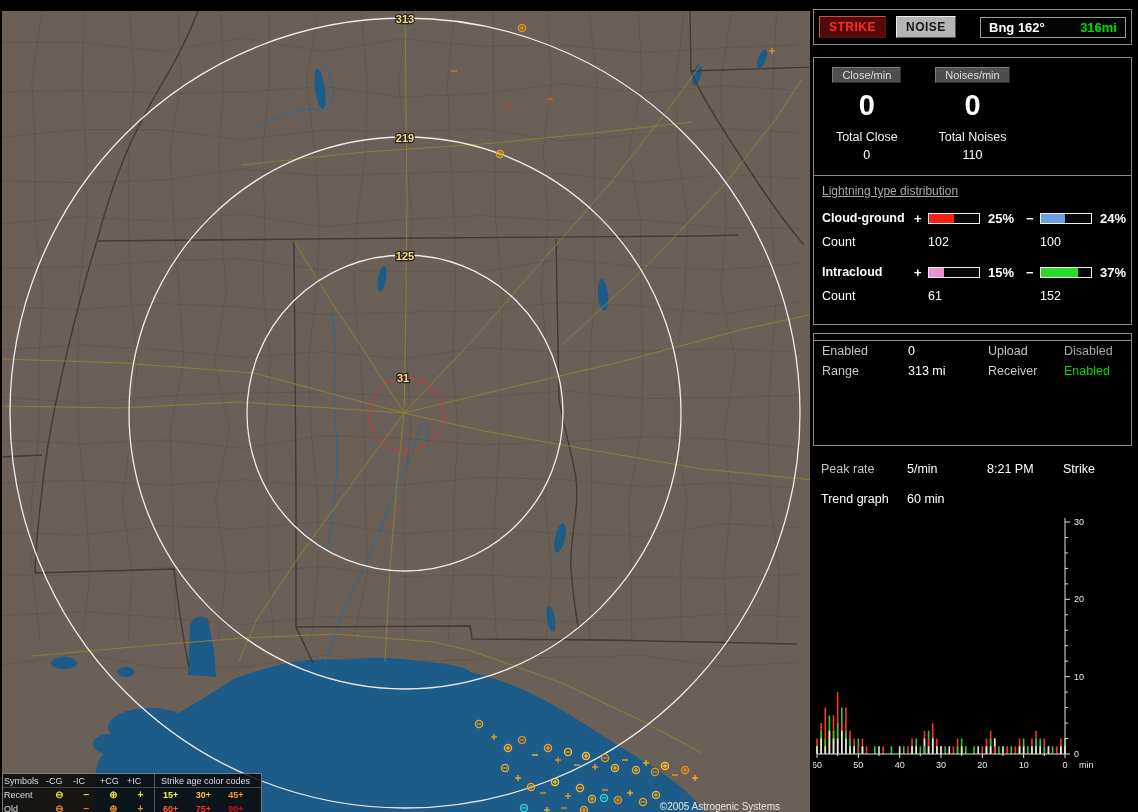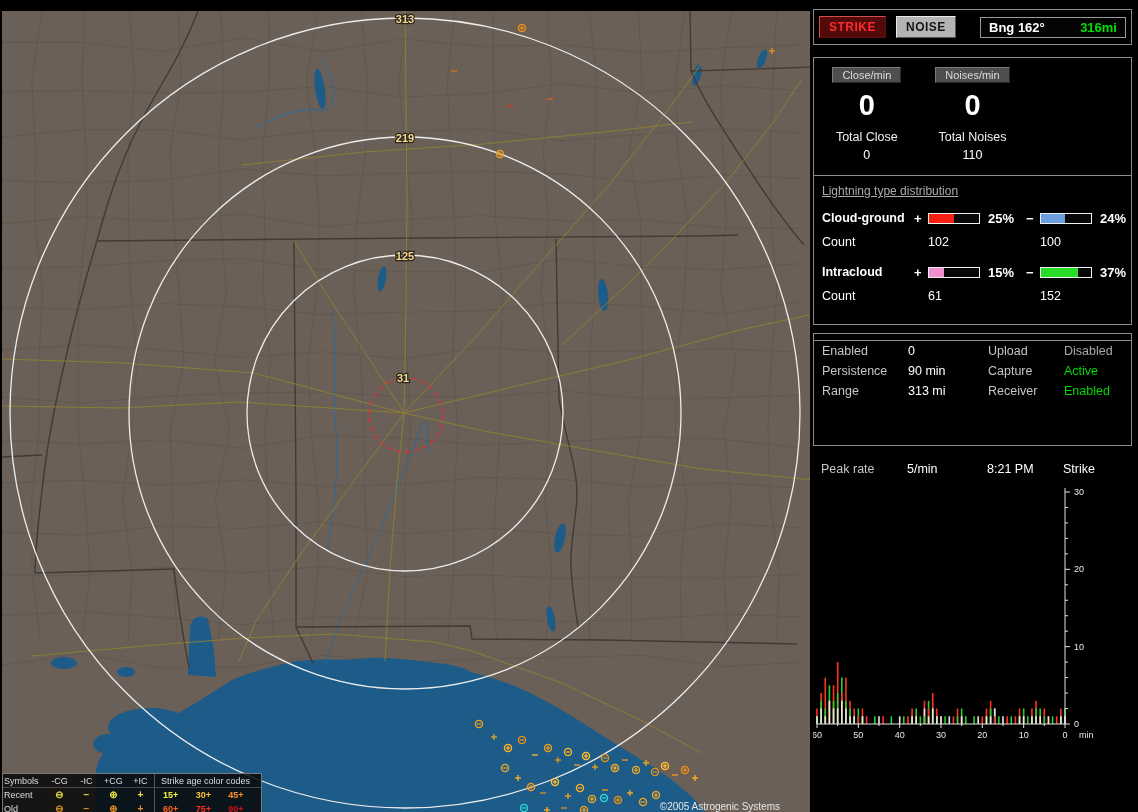--- a/index.html
+++ b/index.html
@@ -12,21 +12,21 @@
   #map-svg{position:absolute;left:2px;top:2px;}
   .map-copyright{position:absolute;right:32px;bottom:9px;color:#e6e6e6;font-size:10px;}
 
   .legend{position:absolute;left:2px;bottom:4px;width:260px;background:rgba(8,8,8,.85);
     border:1px solid #7a7a7a;display:flex;font-size:9px;color:#ddd;}
   .lg-left{width:152px;border-right:1px solid #555;}
   .lg-right{flex:1;}
   .lg-hrow,.lg-row{display:grid;grid-template-columns:42px 27px 27px 27px 27px;height:14px;
     align-items:center;padding-left:1px;}
   .lg-hrow{border-bottom:1px solid #474747;}
-  .lg-hrow span{text-align:center;}
+  .lg-hrow span{}
   .lg-hrow span:first-child{text-align:left;}
   .lg-sym{text-align:center;font-size:10px;line-height:10px;font-weight:bold;}
   .sym-recent{color:#e6de3e;}
   .sym-old{color:#df9020;}
   .lg-head{height:14px;line-height:14px;border-bottom:1px solid #474747;padding-left:6px;}
   .lg-ages{display:grid;grid-template-columns:1fr 1fr 1fr;height:14px;align-items:center;
     padding-left:8px;font-weight:bold;}
 
   
   .side-panel{position:absolute;left:813px;top:0;width:325px;height:812px;background:#000;color:#fff;}
@@ -508,39 +508,37 @@
 
     <div class="sec sec-status">
       <div class="inner-divider"></div>
       <div class="tbl-row">
         <span class="lbl">Enabled</span>
         <span class="val">0</span>
         <span class="lbl">Upload</span>
         <span class="val" style="color: rgb(168, 168, 168);">Disabled</span>
       </div>
       <div class="tbl-row">
-        <span class="lbl">Persistence</span>
-        <span class="val">90 min</span>
-        <span class="lbl">Capture</span>
-        <span class="val" style="color: rgb(0, 216, 0);">Active</span>
-      </div>
-      <div class="tbl-row">
         <span class="lbl">Range</span>
         <span class="val">313 mi</span>
         <span class="lbl">Receiver</span>
         <span class="val" style="color: rgb(0, 216, 0);">Enabled</span>
       </div>
     </div>
 
     <div class="sec sec-info">
       <div class="info-row">
         <span class="lbl">Peak rate</span>
         <span class="val">5/min</span>
         <span class="val">8:21 PM</span>
         <span class="val">Strike</span>
+      </div>
+      <div class="trend-row">
+        <span class="lbl">Trend graph</span>
+        <span class="val">60 min</span>
       </div>
       <svg id="trend-svg" width="318" height="268" viewBox="0 0 318 268">
           <line x1="4.00" y1="240" x2="4.00" y2="224.5" stroke="#ff3428" stroke-width="1.6"></line>
           <line x1="4.00" y1="240" x2="4.00" y2="232.3" stroke="#28d028" stroke-width="1.6"></line>
           <line x1="4.00" y1="240" x2="4.00" y2="232.3" stroke="#e8e8e8" stroke-width="1.6"></line>
           <line x1="8.13" y1="240" x2="8.13" y2="209.1" stroke="#ff3428" stroke-width="1.6"></line>
           <line x1="8.13" y1="240" x2="8.13" y2="216.8" stroke="#28d028" stroke-width="1.6"></line>
           <line x1="8.13" y1="240" x2="8.13" y2="224.5" stroke="#e8e8e8" stroke-width="1.6"></line>
           <line x1="12.27" y1="240" x2="12.27" y2="193.6" stroke="#ff3428" stroke-width="1.6"></line>
           <line x1="12.27" y1="240" x2="12.27" y2="224.5" stroke="#28d028" stroke-width="1.6"></line>

